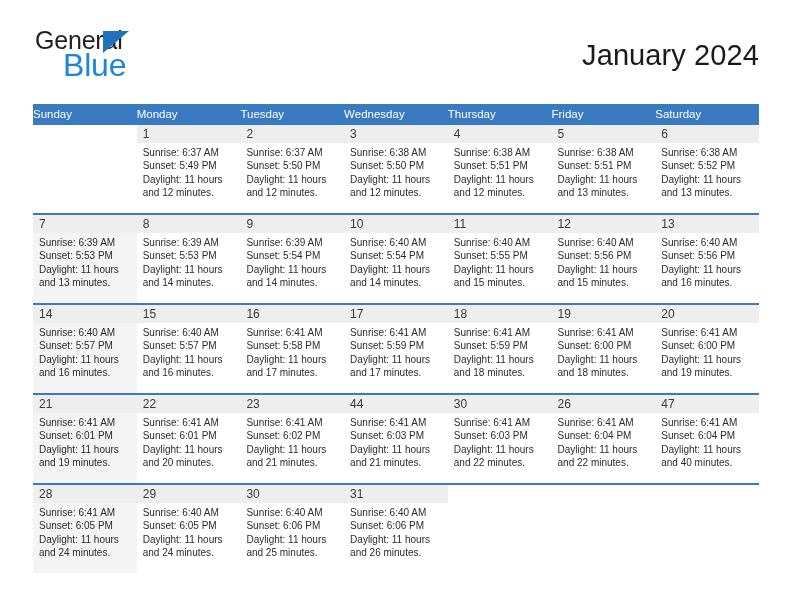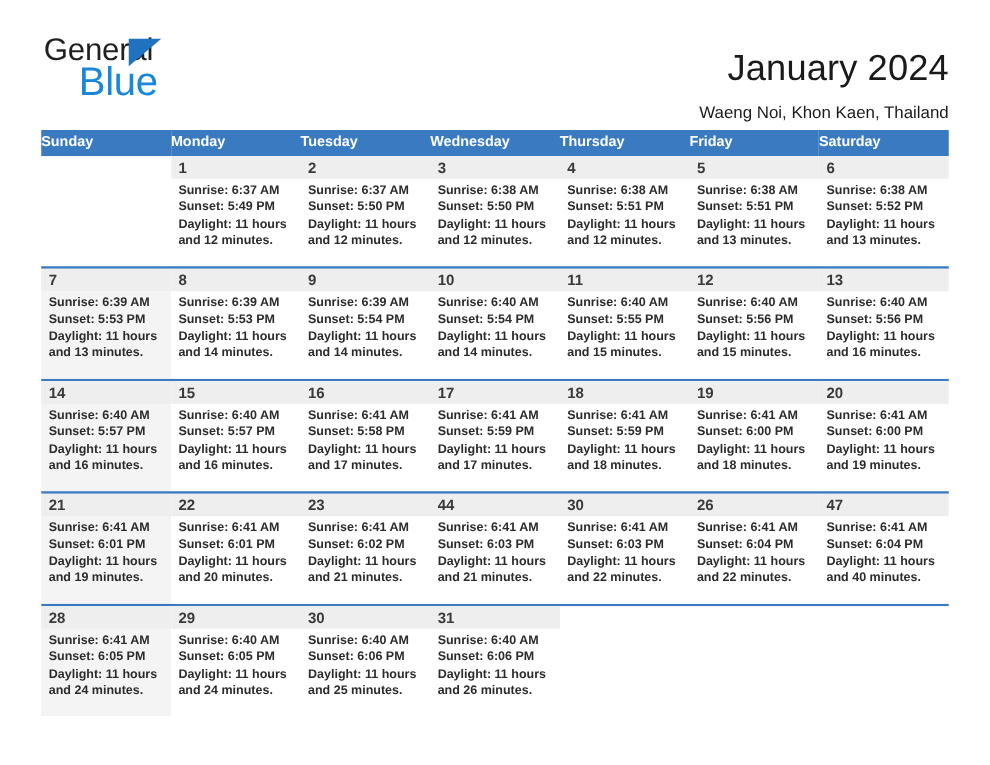--- a/index.html
+++ b/index.html
@@ -91,21 +91,20 @@
     left: 33px;
     top: 104px;
     width: 726px;
     border-collapse: collapse;
     table-layout: fixed;
   }
   .calendar th, .calendar td {
     padding: 0;
     margin: 0;
     vertical-align: top;
-    font-weight: bold;
   }
 
   .dow {
     background: #3a7ac0;
     color: #ffffff;
     font-size: 11.5px;
     font-weight: normal;
     text-align: left;
     height: 21px;
     line-height: 21px;
@@ -163,21 +162,20 @@
   <div class="top-bar">
 
     <div class="logo">
       <span class="logo-general">General</span>
       <span class="logo-triangle"></span>
       <span class="logo-blue">Blue</span>
     </div>
 
     <div class="title-block">
       <div class="cal-title">January 2024</div>
-      <div class="cal-subtitle">Waeng Noi, Khon Kaen, Thailand</div>
     </div>
 
   </div>
 
   <table class="calendar">
     <colgroup>
       <col style="width:103.7px">
         <col style="width:103.7px">
         <col style="width:103.7px">
       <col style="width:103.7px">

